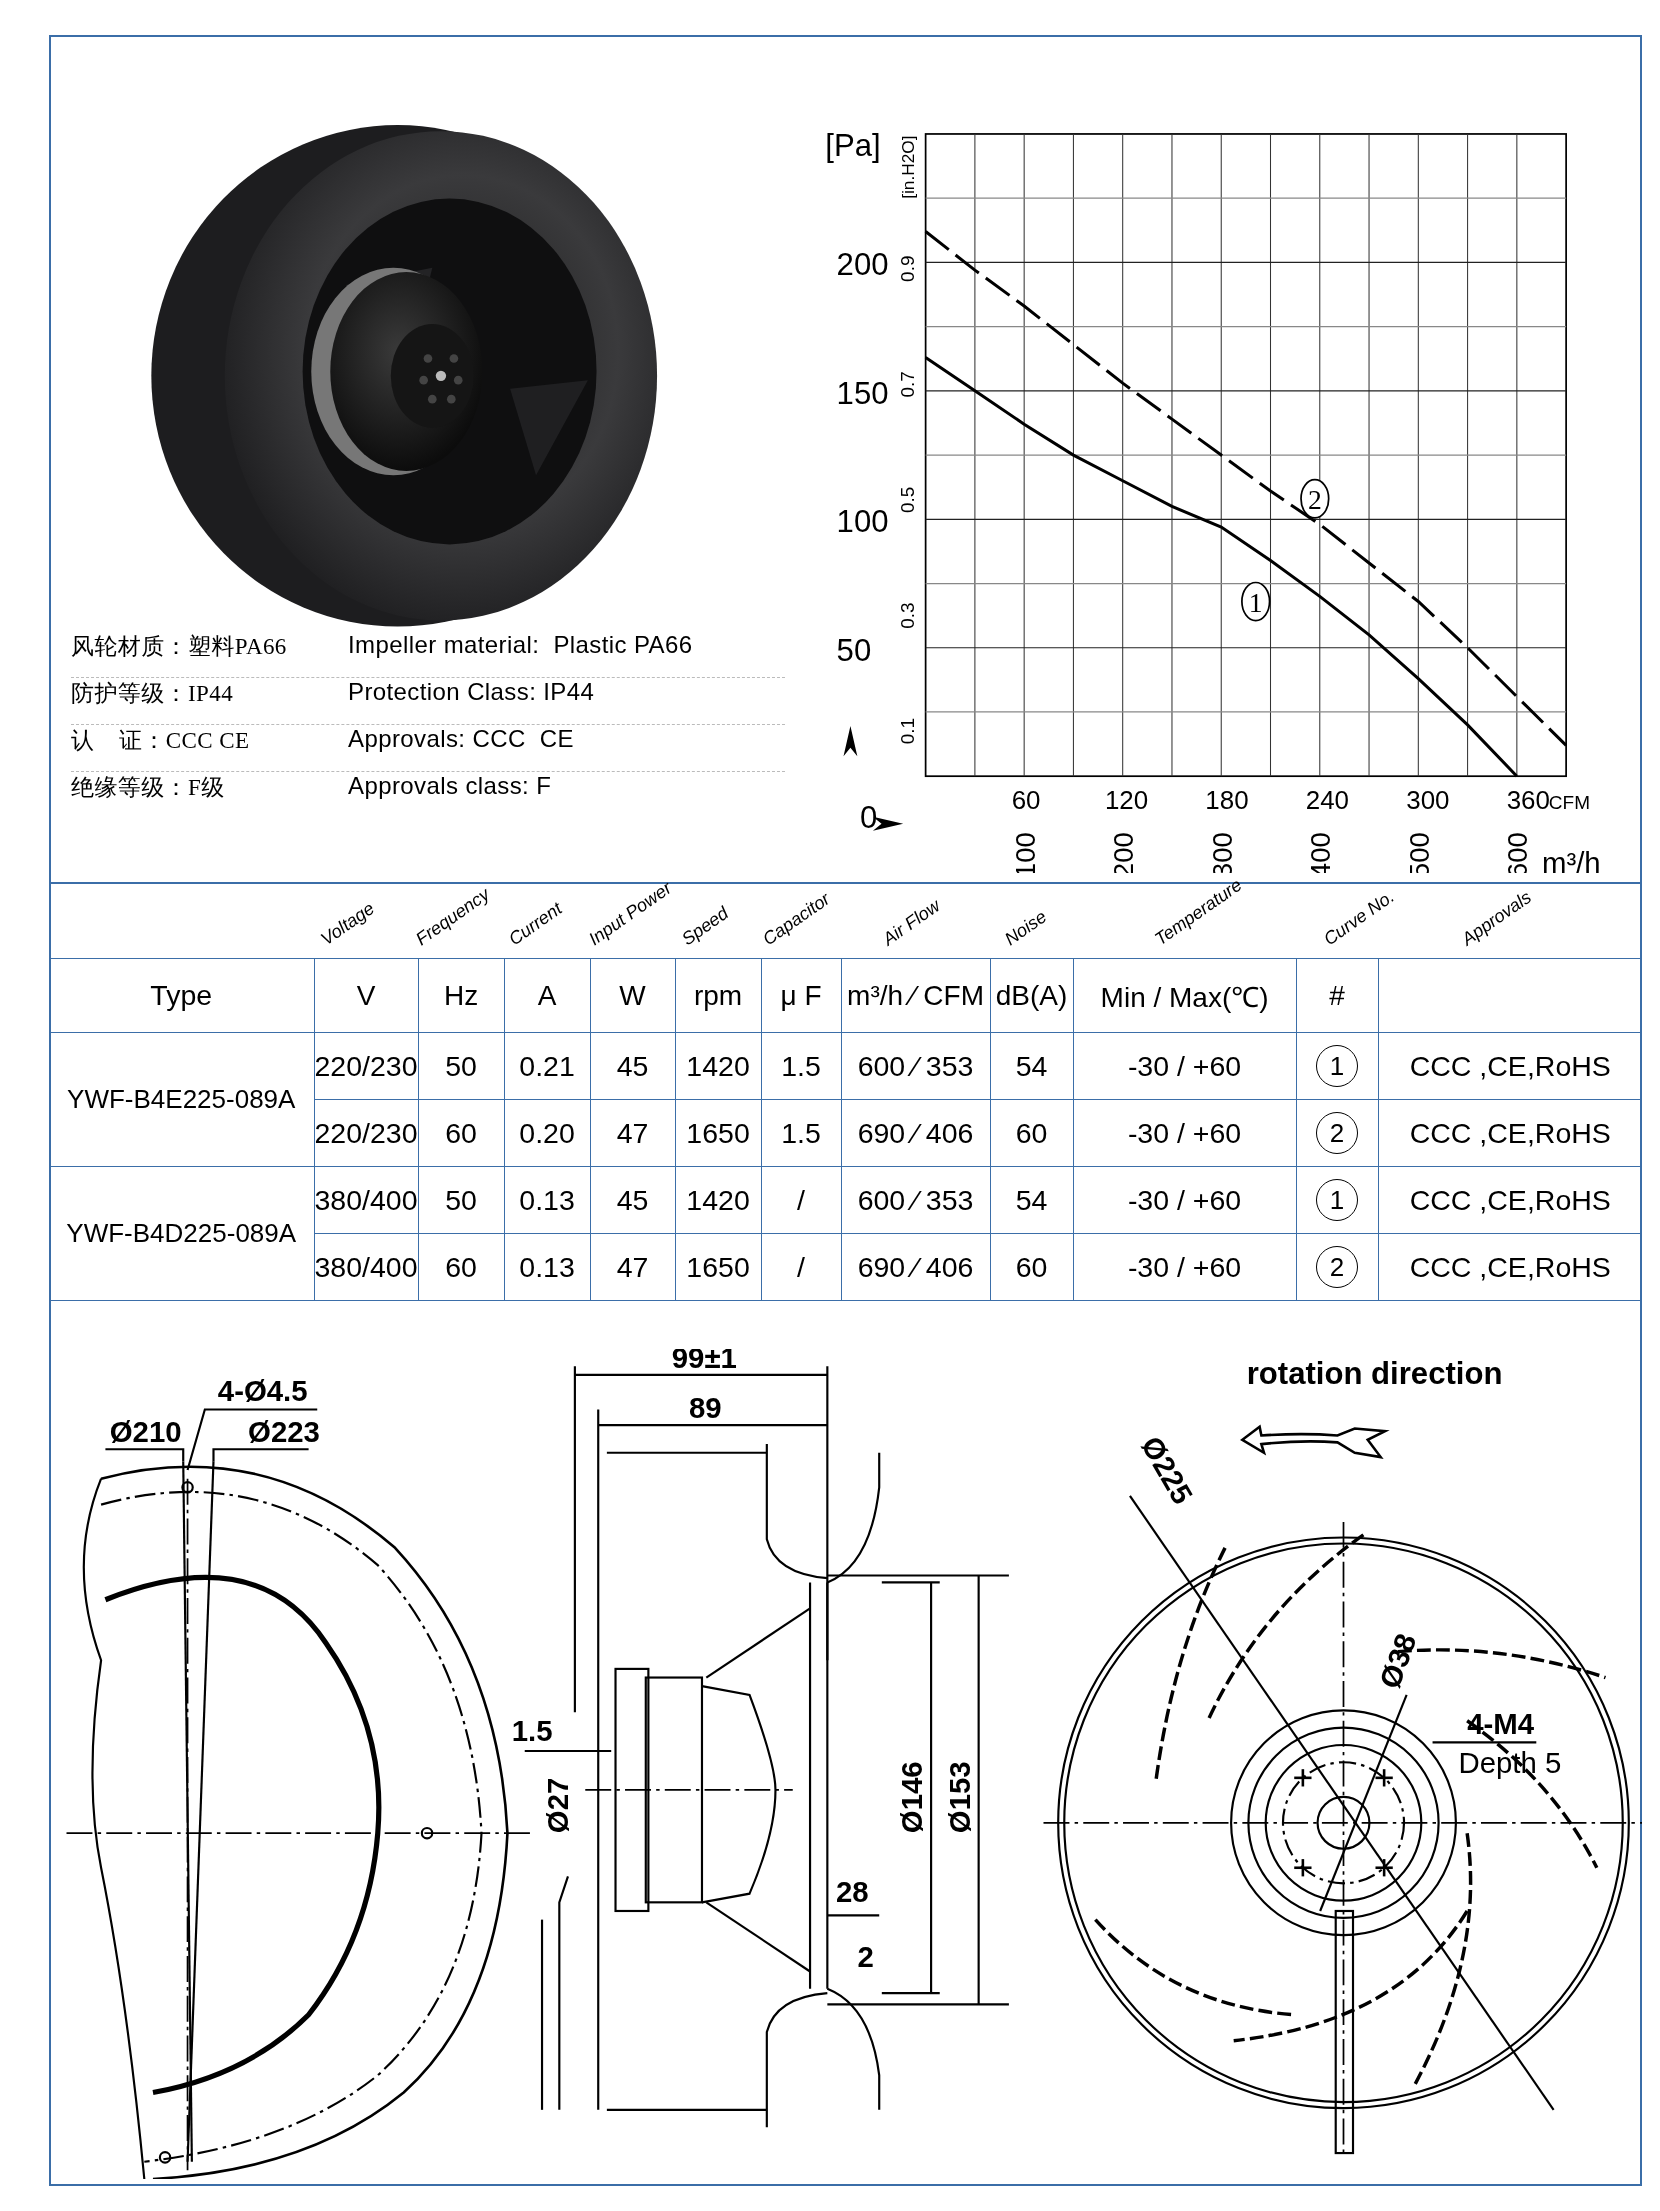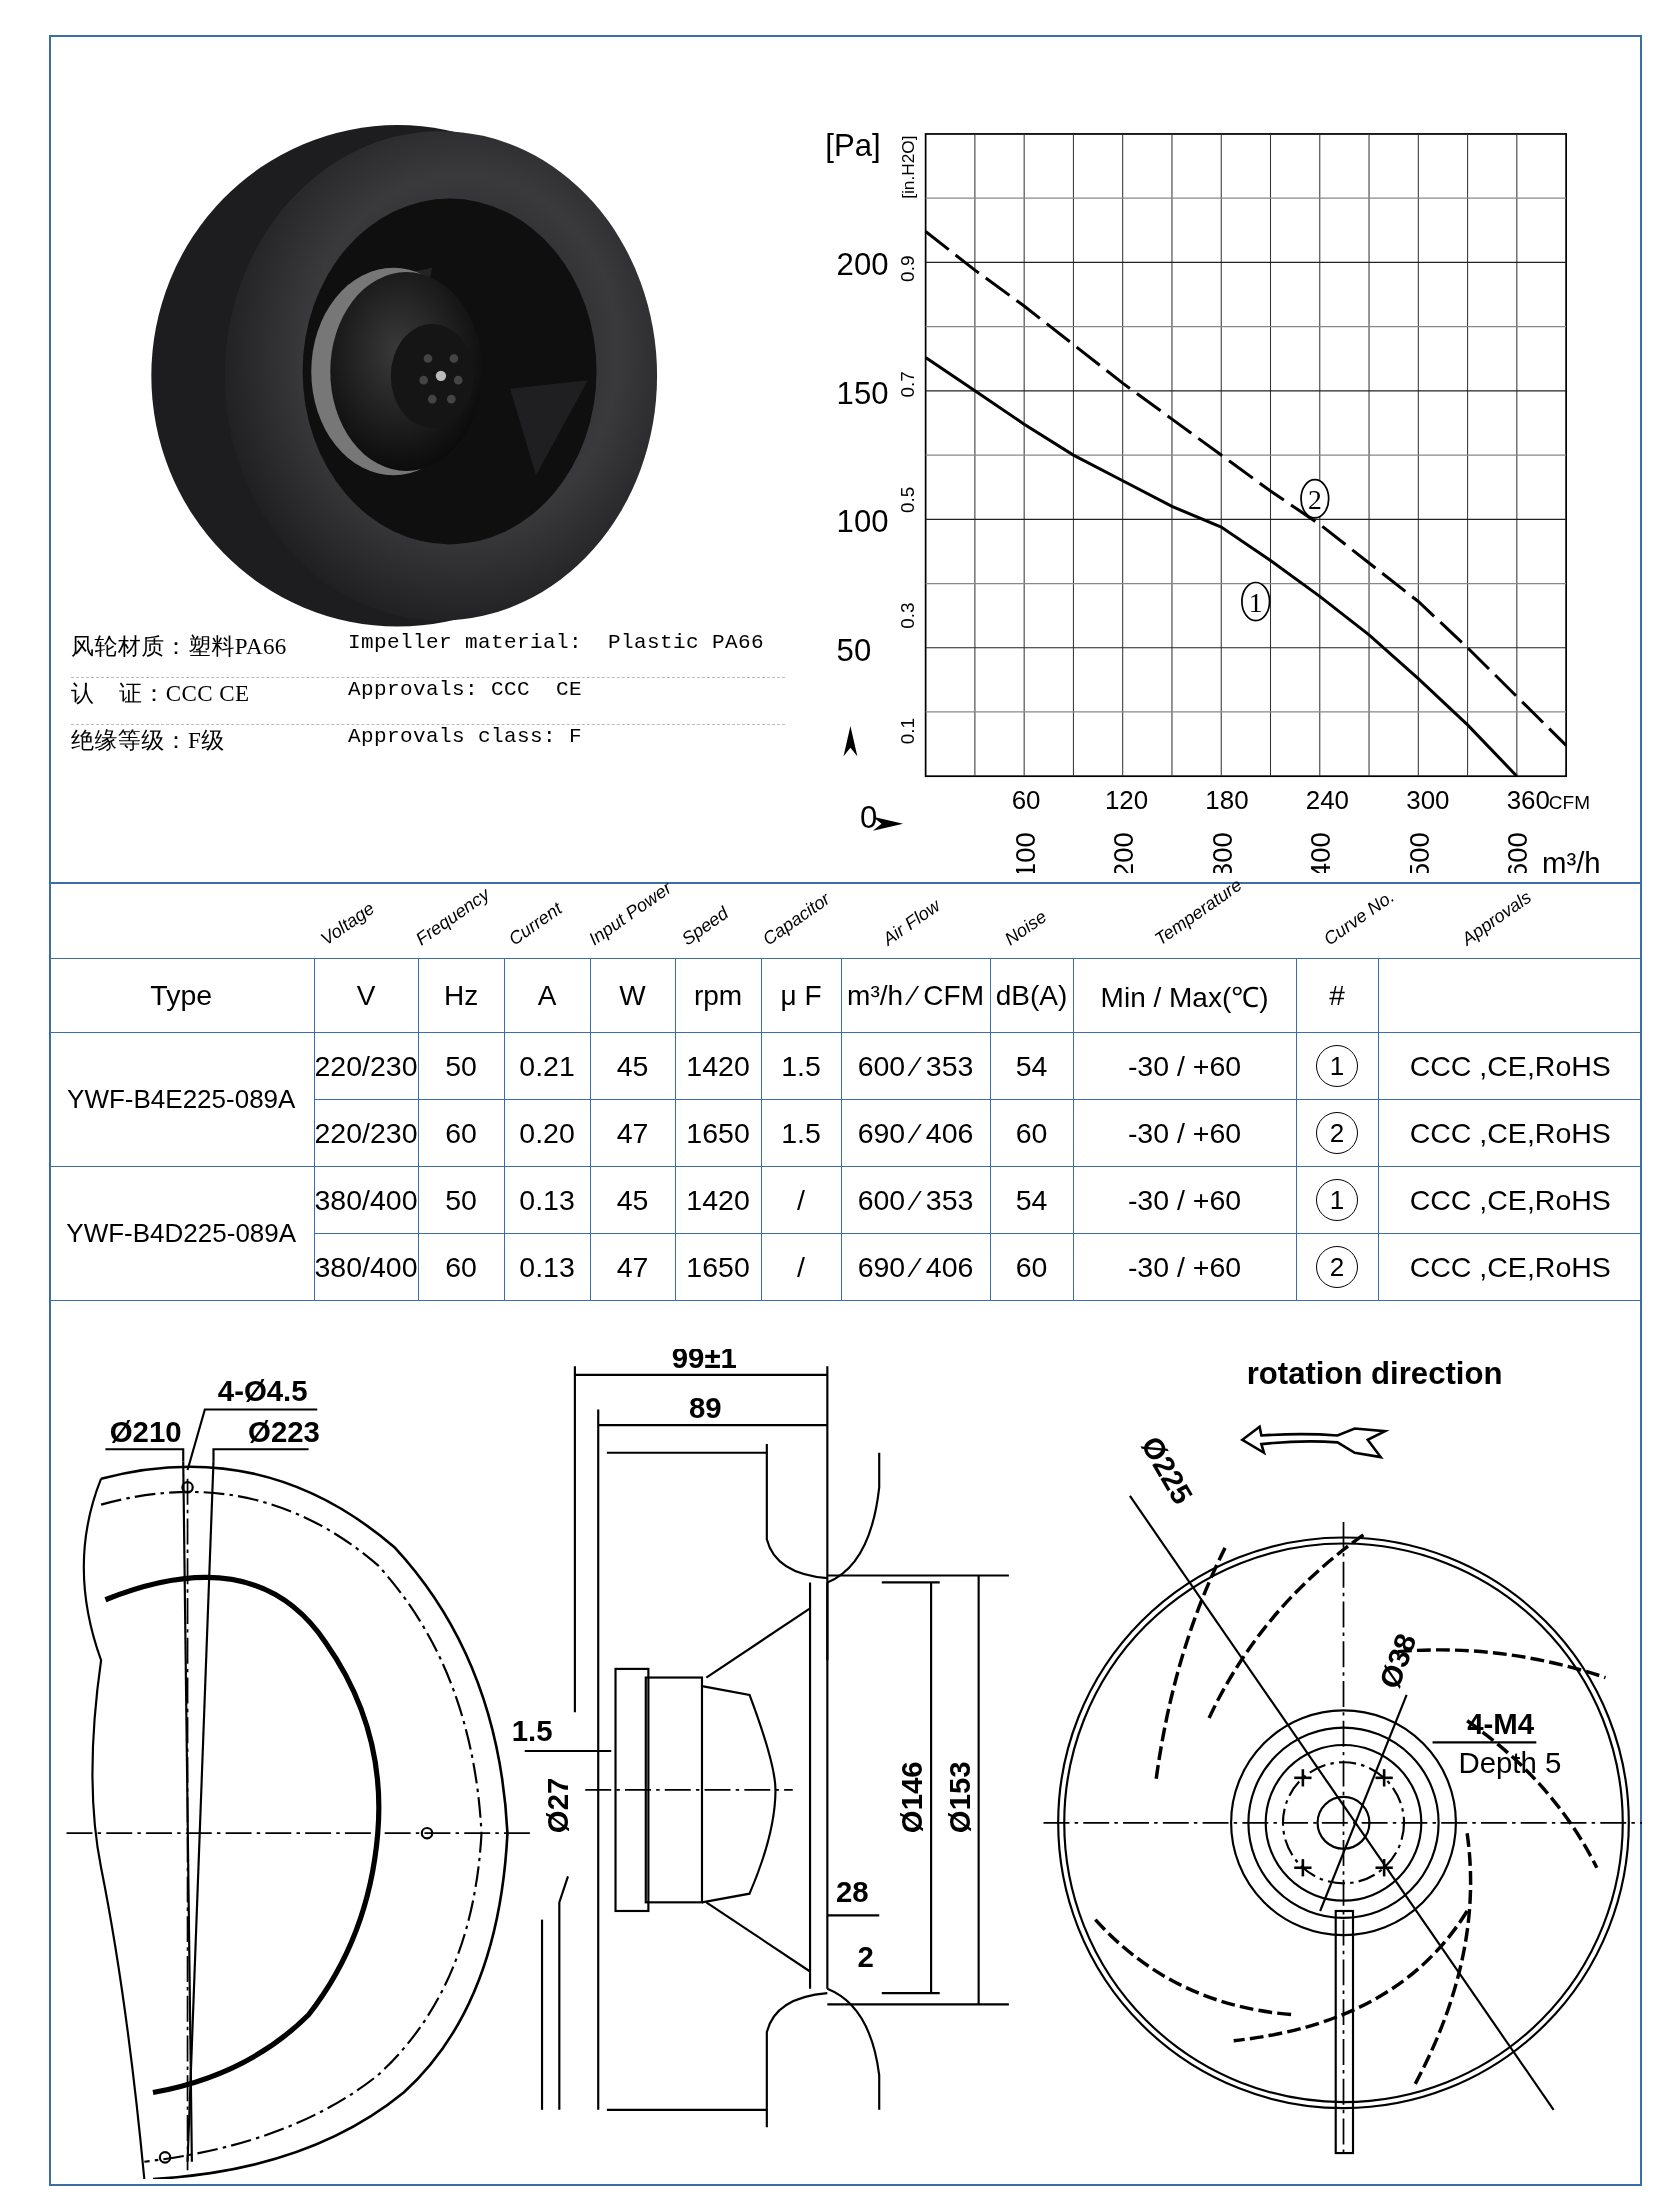--- a/index.html
+++ b/index.html
@@ -3,21 +3,21 @@
 <meta charset="utf-8">
 <style>
   html, body { margin:0; padding:0; background:#ffffff; }
   body { width:1660px; height:2212px; position:relative; overflow:hidden; font-family:"Liberation Sans", sans-serif; color:#000; }
   .frame { position:absolute; left:49px; top:35px; width:1593px; height:2151px; border:2.6px solid #3b6ea8; box-sizing:border-box; }
   .photo { position:absolute; left:147px; top:112px; width:536px; height:519px; }
   .spec-list { position:absolute; left:71px; top:631px; width:714px; }
   .spec-row { display:flex; height:46px; border-bottom:1.7px dashed #bbbbbb; font-family:"Liberation Serif", serif; font-size:23px; letter-spacing:0.4px; }
   .spec-row:last-child { border-bottom:1.7px dashed #bbbbbb; }
   .spec-cn { width:277px; white-space:pre; }
-  .spec-en { flex:1; font-family:Liberation Mono, monospace; font-size:21px; white-space:pre; }
+  .spec-en { flex:1; font-family:Liberation Sans, sans-serif; font-size:24px; white-space:pre; }
   .chart { position:absolute; left:821px; top:121px; width:778px; height:752px; }
   .hline { position:absolute; left:49px; width:1593px; height:1.7px; background:#3b6ea8; }
   table.spec { position:absolute; left:49px; top:958px; width:1593px; border-collapse:collapse; }
   table.spec td { border:1.7px solid #3b6ea8; text-align:center; font-size:28.5px; height:66px; padding:0; font-stretch:condensed; }
   table.spec td.type { border-left:none; font-weight:normal; font-size:26px; }
   table.spec tr.hdr td { font-size:28px; height:73px; }
   table.spec td.last { border-right:none;border-radius:18px; }
   .rot-hdr { position:absolute; top:873px; height:86px; }
   .rot-hdr span { position:absolute; bottom:8.6px; transform:rotate(-35deg); transform-origin:left bottom; font-size:18px; font-style:italic; white-space:nowrap; }
   .circ { display:inline-block; width:40px; height:40px; border:1.7px solid #000; border-radius:50%; line-height:40px; font-size:26px; }
@@ -57,20 +57,24 @@
       <circle cx="360" cy="310" r="5"></circle>
       <circle cx="330" cy="332" r="5"></circle>
       <circle cx="352" cy="332" r="5"></circle>
     </g>
 </svg>
 
 <div class="spec-list">
   <div class="spec-row">
     <span class="spec-cn">风轮材质：塑料PA66</span>
     <span class="spec-en">Impeller material:  Plastic PA66</span>
+  </div>
+  <div class="spec-row">
+    <span class="spec-cn">防护等级：IP44</span>
+    <span class="spec-en">Protection Class: IP44</span>
   </div>
   <div class="spec-row">
     <span class="spec-cn">认    证：CCC CE</span>
     <span class="spec-en">Approvals: CCC  CE</span>
   </div>
   <div class="spec-row" style="border-bottom:none">
     <span class="spec-cn">绝缘等级：F级</span>
     <span class="spec-en">Approvals class: F</span>
   </div>
 </div>

